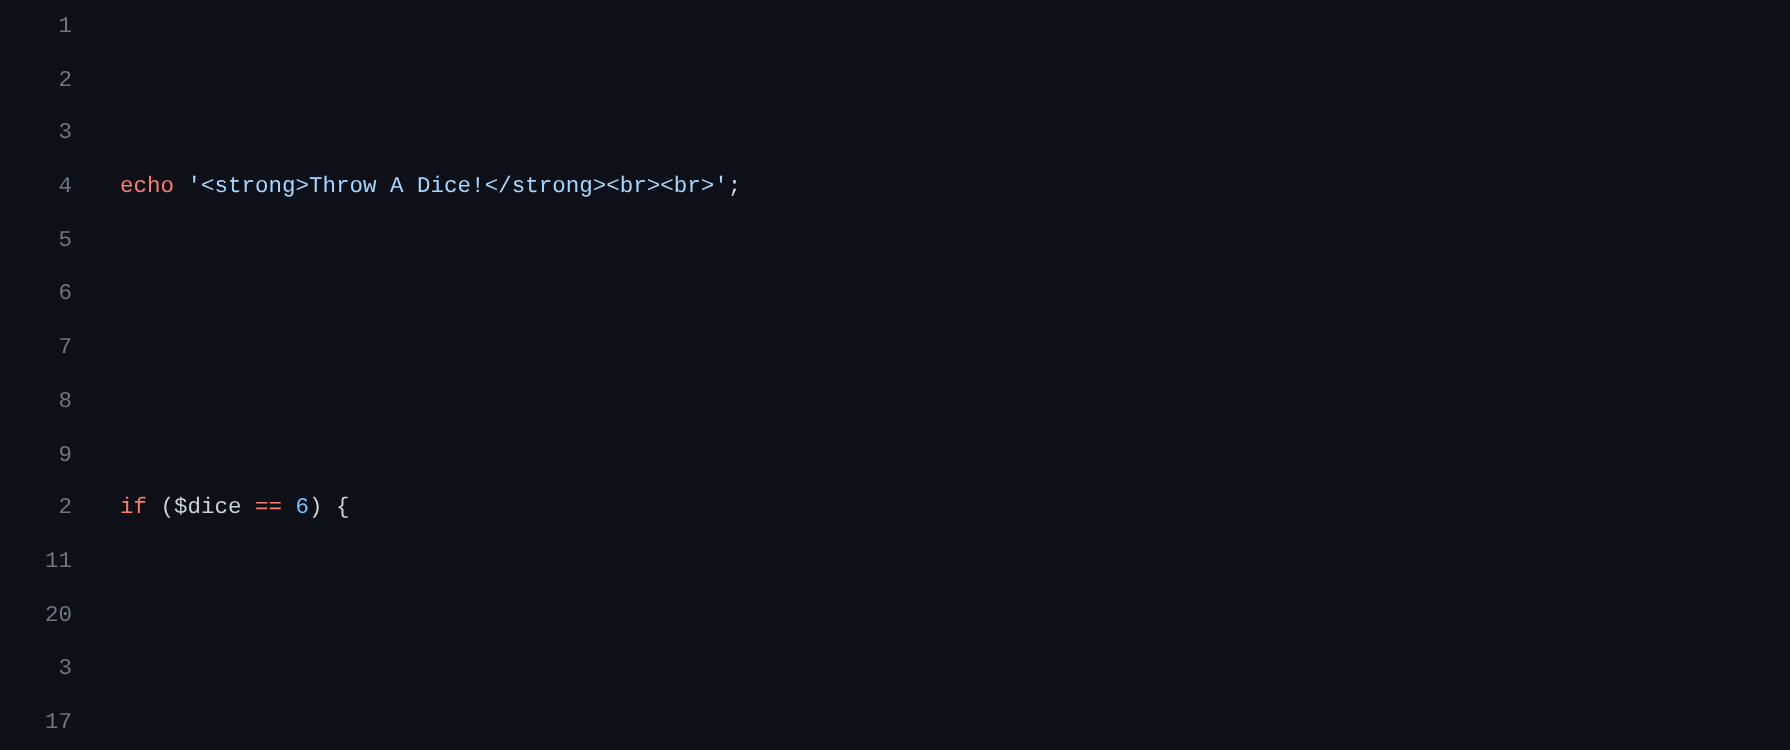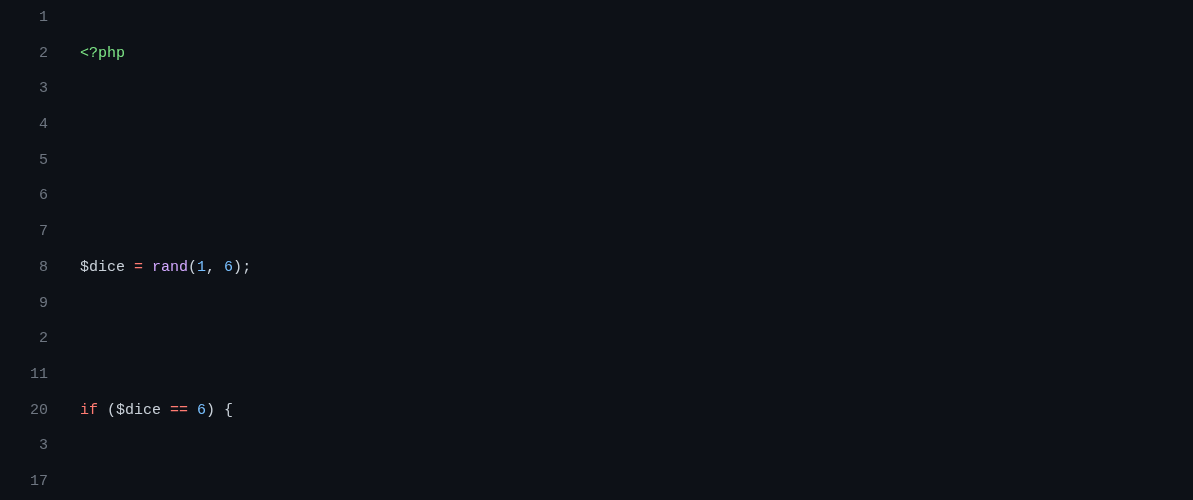--- a/index.html
+++ b/index.html
@@ -55,24 +55,23 @@
     <div class="line">7</div>
     <div class="line">8</div>
     <div class="line">9</div>
     <div class="line">2</div>
     <div class="line">11</div>
     <div class="line">20</div>
     <div class="line">3</div>
     <div class="line">17</div>
   </div>
   <div class="code">
-<div class="line"><span class="tok-tag">&lt;?php</span></div>
 <div class="line"></div>
+<div class="line"><span class="tok-kw">echo</span> <span class="tok-str"><span>'</span><span>&lt;strong&gt;</span><span>Throw A Dice!</span><span>&lt;/strong&gt;&lt;br&gt;&lt;br&gt;</span><span>'</span></span><span class="tok-punc">;</span></div>
 <div class="line"></div>
-<div class="line"><span class="tok-punc">$dice</span><span class="tok-op"> = </span><span class="tok-func">rand</span><span class="tok-punc">(</span><span class="tok-num">1</span><span class="tok-punc">, </span><span class="tok-num">6</span><span class="tok-punc">)</span><span class="tok-punc">;</span></div>
 <div class="line"></div>
 <div class="line"><span class="tok-kw">if</span><span class="tok-punc"> (</span><span class="tok-punc">$dice</span><span class="tok-op"> == </span><span class="tok-num">6</span><span class="tok-punc">) {</span></div>
 
 
 
 
 
 
 
   </div>

